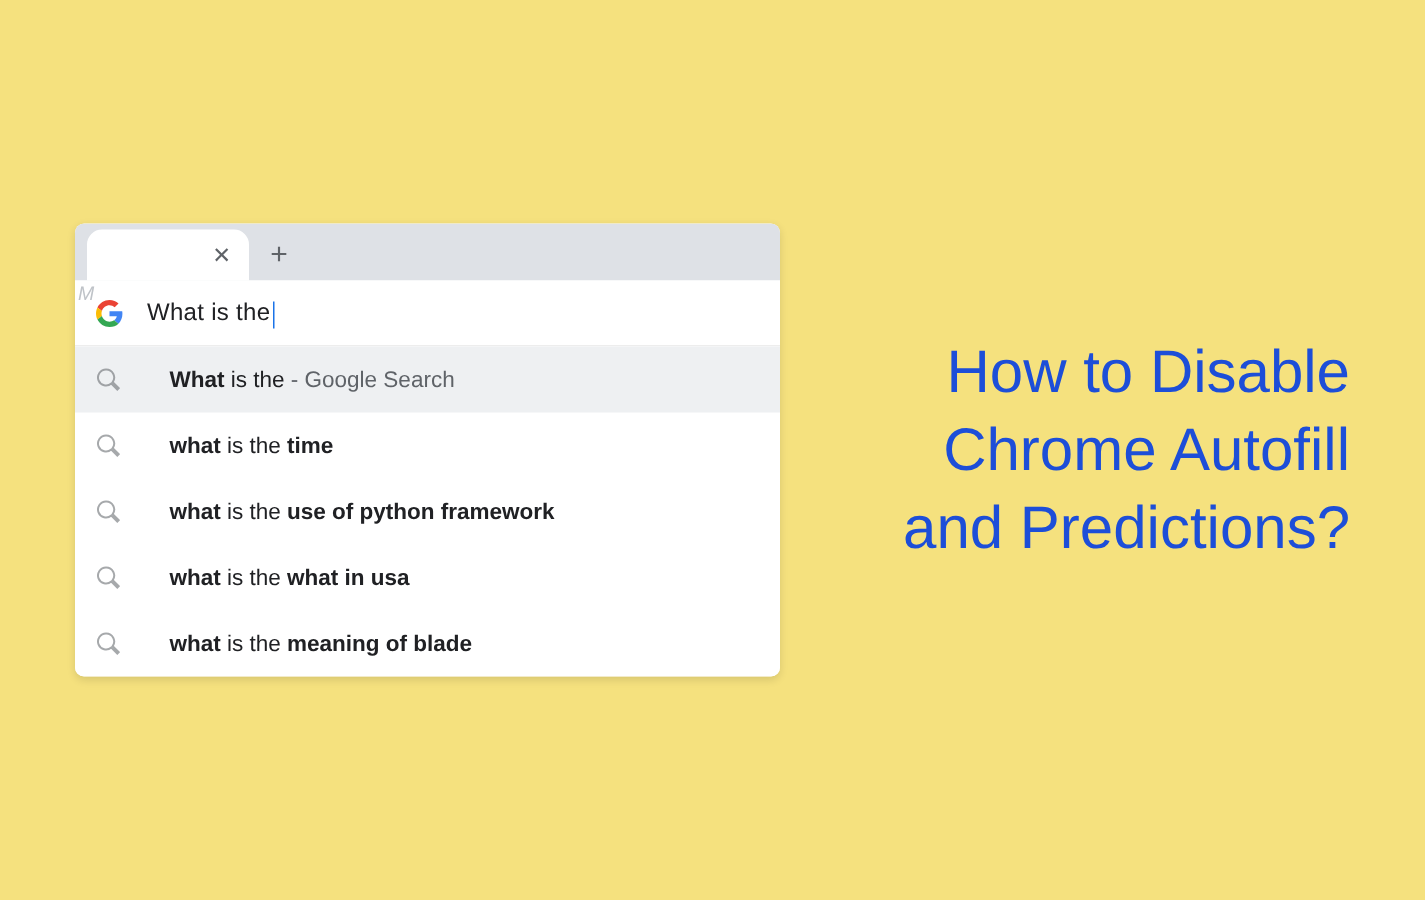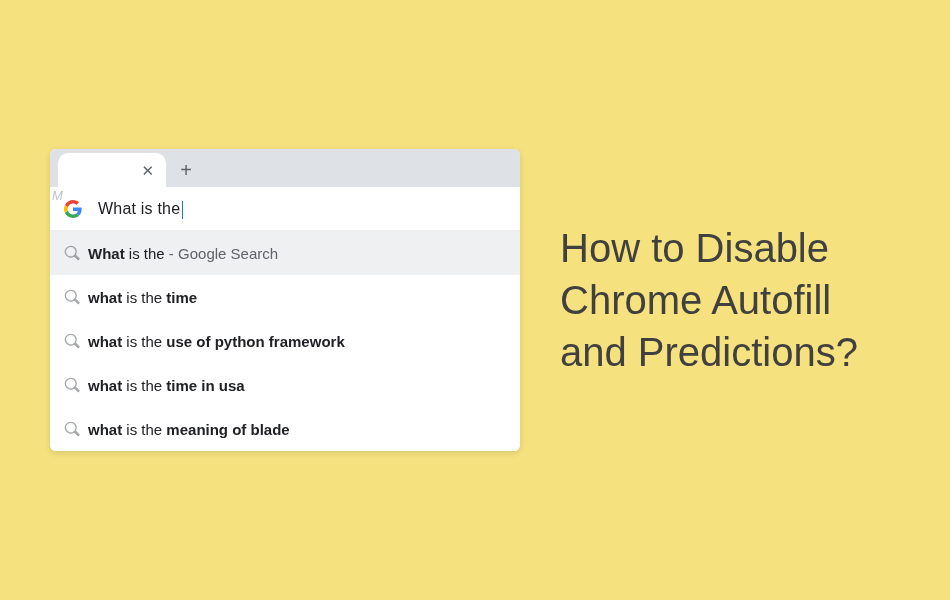--- a/index.html
+++ b/index.html
@@ -92,21 +92,21 @@
     }
 
     .suggestions {
       background: #fff;
     }
     .suggestion {
       height: 44px;
       display: flex;
       align-items: center;
       padding: 0 14px;
-      gap: 8px;
+      gap: 33px;
       font-size: 15px;
       color: #202124;
     }
     .suggestion.selected {
       background: #eef0f2;
     }
     .magnifier {
       width: 16px;
       height: 16px;
       flex-shrink: 0;
@@ -120,22 +120,22 @@
       position: absolute;
       left: 52px;
       top: 188px;
       font-size: 13px;
       color: #bfc3c8;
       font-style: italic;
     }
 
     .headline {
       flex: 1;
-      text-align: left;
-      color: #404040;
+      text-align: right;
+      color: #1d4ed8;
       font-size: 40px;
       line-height: 1.3;
       font-weight: 400;
     }
   </style>
 </head>
 <body>
 
 <span class="label-clip">M</span>
 
@@ -185,21 +185,21 @@
       <svg class="magnifier" viewBox="0 0 24 24">
           <path fill="none" stroke="#5f6368" stroke-width="2" d="M10 2a8 8 0 1 0 5.3 14l6 6 1.4-1.4-6-6A8 8 0 0 0 10 2z"></path>
         </svg>
       <span class="sug-text"><span class="bold">what</span><span> is the </span><span class="bold">use of python framework</span></span>
     </div>
 
     <div class="suggestion">
       <svg class="magnifier" viewBox="0 0 24 24">
           <path fill="none" stroke="#5f6368" stroke-width="2" d="M10 2a8 8 0 1 0 5.3 14l6 6 1.4-1.4-6-6A8 8 0 0 0 10 2z"></path>
         </svg>
-      <span class="sug-text"><span class="bold">what</span><span> is the </span><span class="bold">time in usa</span></span>
+      <span class="sug-text"><span class="bold">what</span><span> is the </span><span class="bold">what in usa</span></span>
     </div>
 
     <div class="suggestion">
       <svg class="magnifier" viewBox="0 0 24 24">
           <path fill="none" stroke="#5f6368" stroke-width="2" d="M10 2a8 8 0 1 0 5.3 14l6 6 1.4-1.4-6-6A8 8 0 0 0 10 2z"></path>
         </svg>
       <span class="sug-text"><span class="bold">what</span><span> is the </span><span class="bold">meaning of blade</span></span>
     </div>
 
   </div>

